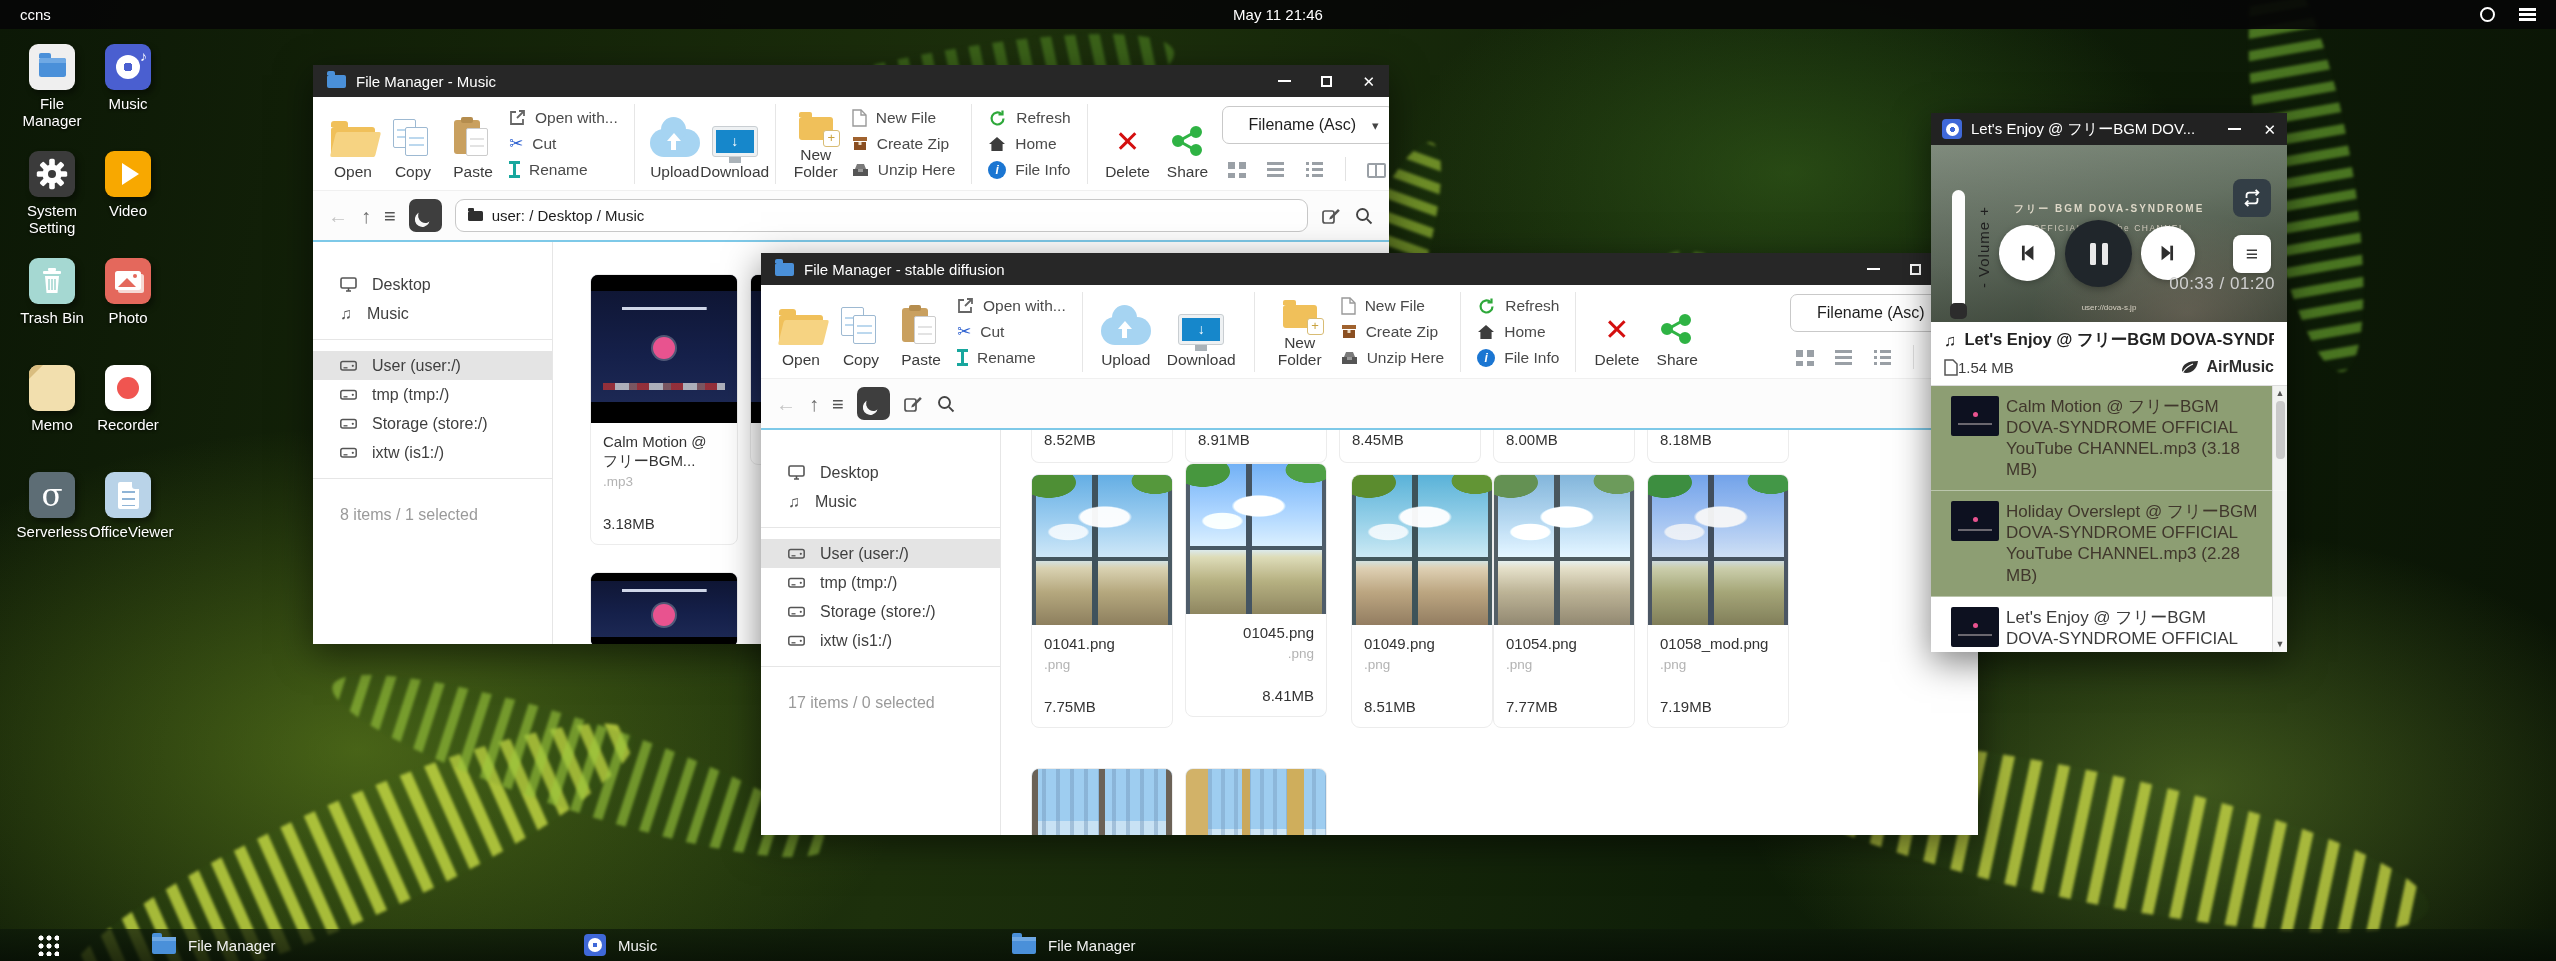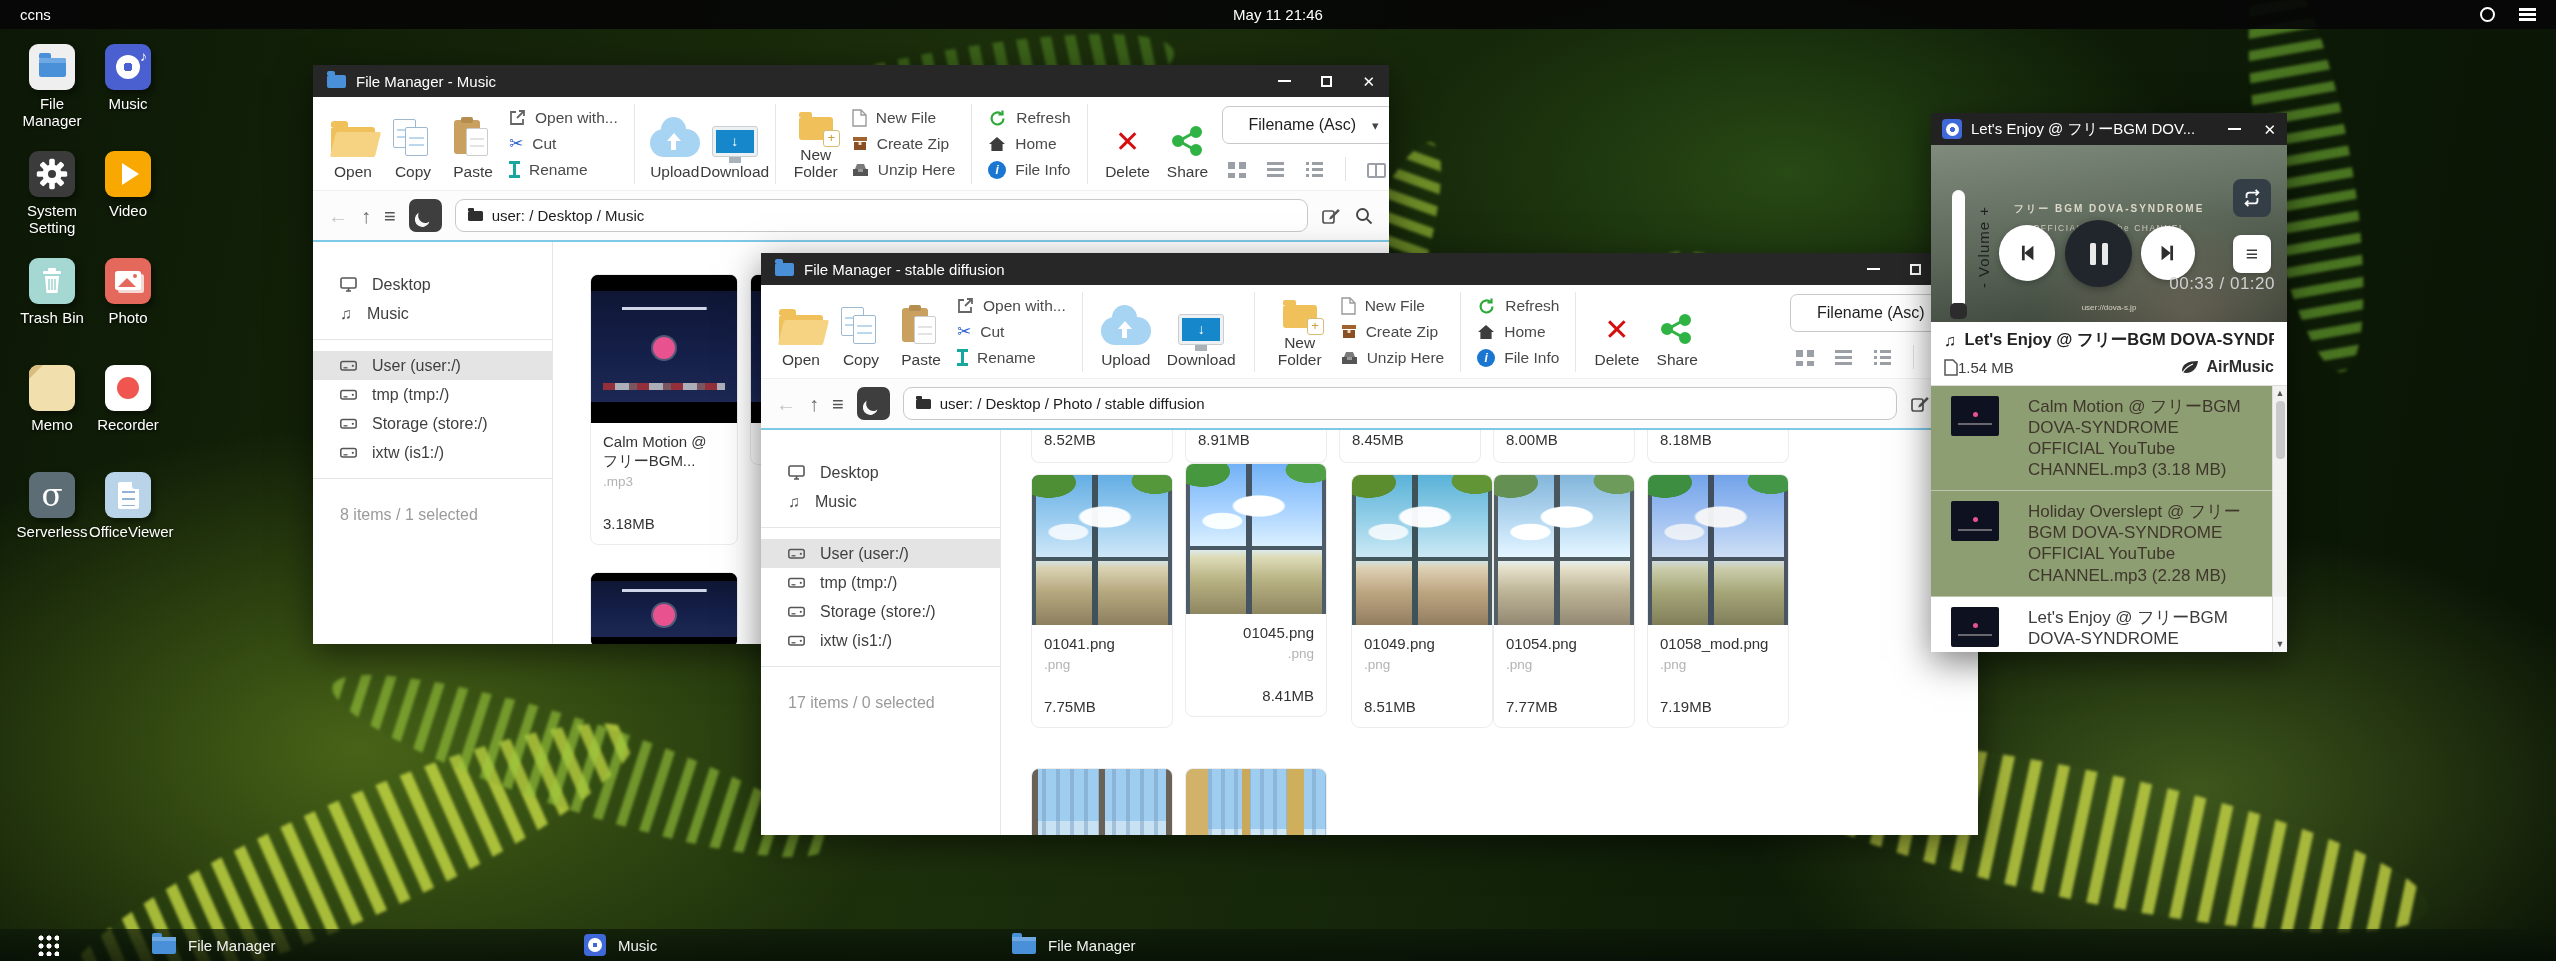--- a/index.html
+++ b/index.html
@@ -236,21 +236,21 @@
   .repeatbtn{position:absolute;left:302px;top:34px;width:38px;height:38px;background:#333e46;border-radius:8px;
     display:flex;align-items:center;justify-content:center;}
   .listbtn{position:absolute;left:302px;top:90px;width:38px;height:38px;background:#fff;border-radius:8px;
     display:flex;align-items:center;justify-content:center;color:#3c3c3c;font-size:21px;font-weight:bold;box-shadow:0 1px 4px rgba(0,0,0,.2);}
   .ptime{position:absolute;right:12px;bottom:28px;font-size:17px;color:#cfcfcf;letter-spacing:.5px;}
   .pinfo{background:#fff;padding:7px 13px 9px;border-bottom:1px solid #ddd;flex-shrink:0;}
   .prow1{display:flex;align-items:center;gap:8px;font-size:16.5px;font-weight:bold;color:#222;white-space:nowrap;overflow:hidden;}
   .prow2{display:flex;align-items:flex-end;font-size:15px;color:#3c3c3c;margin-top:7px;}
   .brand{margin-left:auto;display:flex;align-items:center;gap:6px;font-size:16px;color:#2d2d2d;font-weight:bold;}
   .plist{flex:1;position:relative;overflow:hidden;}
-  .pitem{display:flex;gap:29px;padding:10px 28px 10px 20px;background:rgba(125,145,96,.88);
+  .pitem{display:flex;gap:7px;padding:10px 28px 10px 20px;background:rgba(125,145,96,.88);
     font-size:17px;line-height:1.24;color:#40372c;border-bottom:1px solid rgba(255,255,255,.4);}
   .pitem.white{background:#fff;color:#3c3c3c;}
   .pthumb{width:48px;height:40px;background:#0d1120;border-radius:2px;flex-shrink:0;position:relative;}
   .pthumb::after{content:"";position:absolute;left:50%;top:40%;width:5px;height:5px;margin-left:-2.5px;border-radius:50%;background:#e8538f;}
   .pthumb::before{content:"";position:absolute;left:15%;right:15%;top:68%;height:2px;background:rgba(200,190,190,.5);}
   .pscroll{position:absolute;right:0;top:0;bottom:0;width:15px;background:rgba(248,248,248,.94);border-left:1px solid #ddd;
     display:flex;flex-direction:column;align-items:center;padding:3px 0;color:#555;z-index:2;}
   .sarr{font-size:9px;line-height:1;}
   .sthumb{width:9px;height:58px;background:#c9c9c9;border-radius:4px;margin-top:3px;}
   .sgrow{flex:1;}
@@ -743,24 +743,20 @@
       </div>
     </div>
   </div>
   <div class="crumb">
     <span class="nav-g c-back">←</span>
     <span class="nav-g c-up">↑</span>
     <span class="nav-g c-menu">≡</span>
     <span class="moonbtn">
         <span class="moon"></span>
       </span>
-    <span class="pathbox">
-      <span class="pfold"></span>
-      <span>user: / Desktop / Photo / stable diffusion</span>
-    </span>
     <svg width="20" height="20" viewBox="0 0 20 20" fill="none" stroke="#555" stroke-width="1.7">
         <rect x="2" y="5" width="11" height="12" rx="2"></rect>
         <path d="M9 11L17 3l1.8 1.8-8 8-2.6.8z" fill="#555" stroke="none"></path>
       </svg>
     <svg width="20" height="20" viewBox="0 0 20 20" fill="none" stroke="#444" stroke-width="1.9">
         <circle cx="8.5" cy="8.5" r="5.5"></circle>
         <path d="M12.8 12.8L17.5 17.5"></path>
       </svg>
   </div>
   <div class="wbody">

